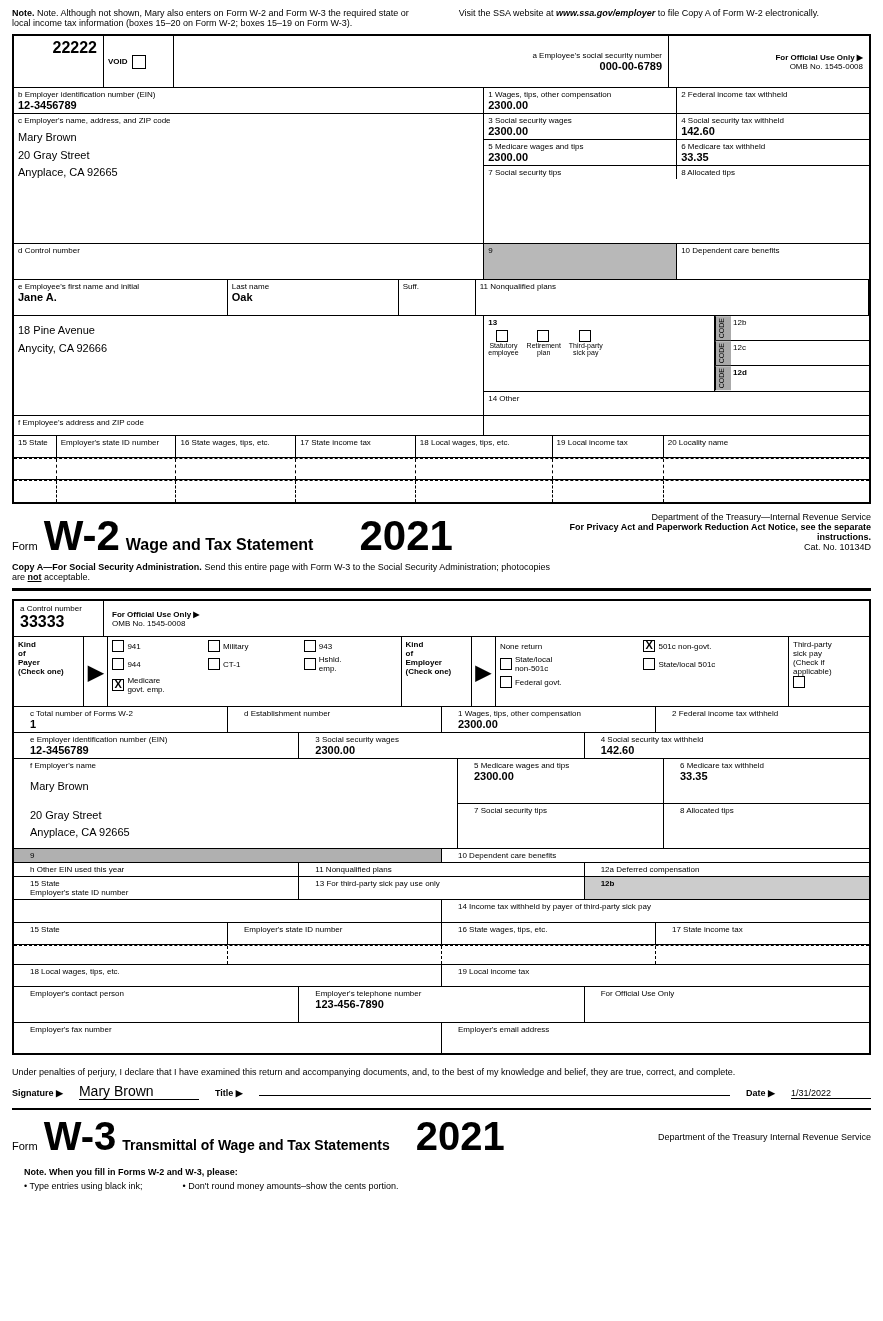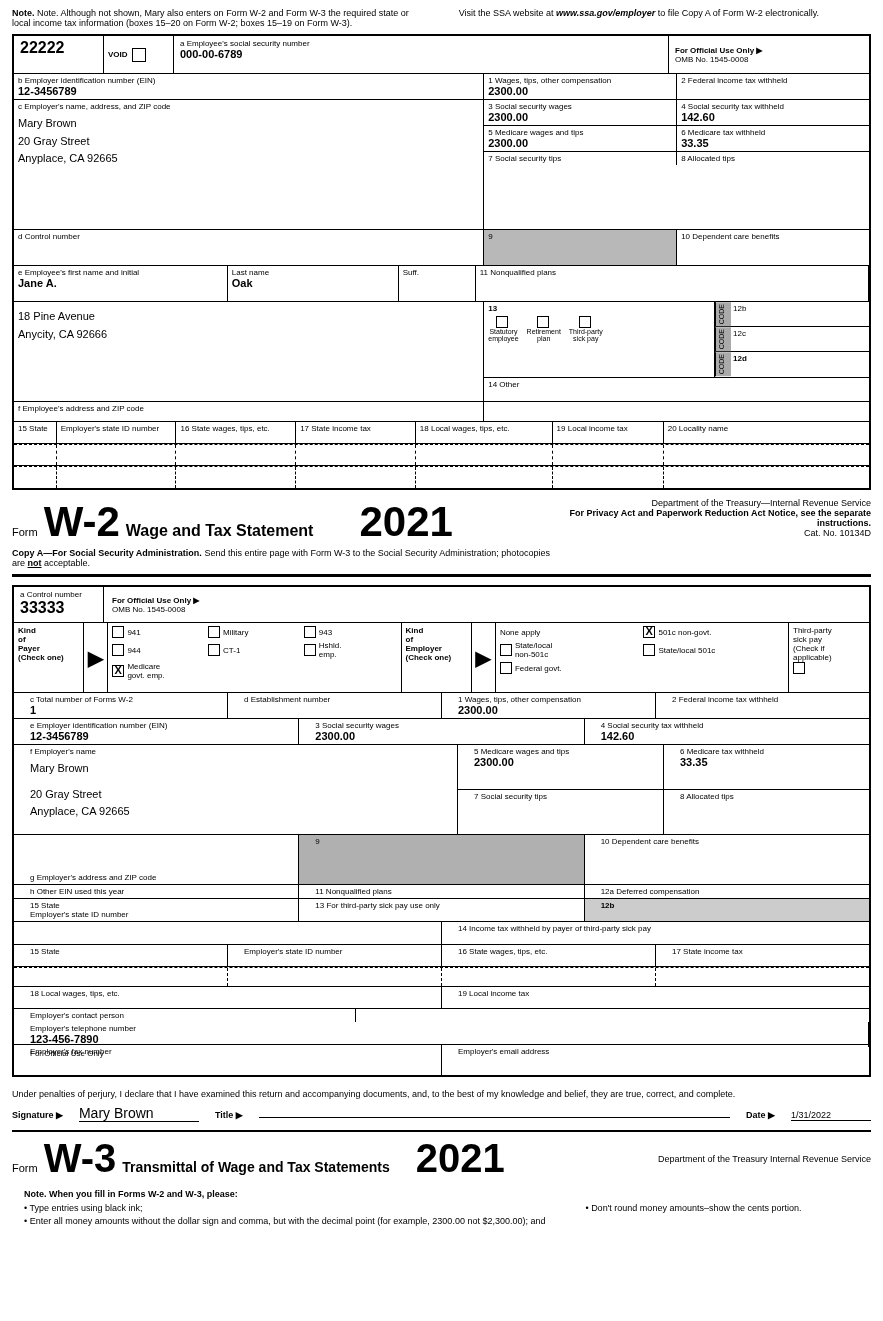--- a/index.html
+++ b/index.html
@@ -52,21 +52,22 @@
     }
     .cell-value-lg {
       font-size: 16px;
       font-weight: bold;
     }
 
     
     .w2-top-row {
       display: flex;
       border-bottom: 1px solid #000;
-      height: 38px;
+      height: 52px;
+      text-align: right;
     }
     .cell-control {
       width: 90px;
       border-right: 1px solid #000;
       padding: 3px 6px;
     }
     .cell-void {
       width: 70px;
       border-right: 1px solid #000;
       padding: 3px 4px;
@@ -76,21 +77,21 @@
     }
     .void-box {
       width: 14px;
       height: 14px;
       border: 1px solid #000;
       display: inline-block;
     }
     .cell-ssn {
       flex: 1;
       border-right: 1px solid #000;
-      padding: 3px 6px;
+      padding: 15px 6px;
     }
     .cell-official {
       width: 200px;
       padding: 3px 6px;
       display: flex;
       flex-direction: column;
       justify-content: center;
     }
 
     
@@ -536,21 +537,21 @@
 (Check one)</div>
       </div>
 
       <div class="arrow-cell">
         <span class="arrow">▶</span>
       </div>
 
       <div class="kop-cell" style="flex:2;">
         <div style="display:grid; grid-template-columns: 1fr 1fr; gap:3px;">
           <div class="cb-item">
-            <span>None apply</span>
+            <span>None return</span>
           </div>
           <div class="cb-item">
             <span class="checkbox checked"></span>
             <span>501c non-govt.</span>
           </div>
           <div class="cb-item">
             <span class="checkbox"></span>
             <span style="white-space:pre-line;">State/local
 non-501c</span>
           </div>
@@ -600,21 +601,21 @@
         <div class="cell-label">3  Social security wages</div>
         <div class="cell-value-sm">2300.00</div>
       </div>
       <div class="w3-cell" style="flex:1;">
         <div class="cell-label">4  Social security tax withheld</div>
         <div class="cell-value-sm">142.60</div>
       </div>
     </div>
 
     <div class="w3-row" style="min-height:90px;">
-      <div class="w3-cell" style="width:220px; border-right:1px solid #000; display:flex; flex-direction:column;">
+      <div class="w3-cell" style="width:220px; border-right:1px solid #000; display:flex; flex-direction:column;justify-content:space-between;">
         <div class="cell-label">f  Employer's name</div>
         <div class="addr-block">
           <div>Mary Brown</div>
         </div>
         <div class="addr-block">
           <div>20 Gray Street</div>
           <div>Anyplace, CA 92665</div>
         </div>
       </div>
       <div style="flex:1; display:flex; flex-direction:column;">
@@ -633,24 +634,20 @@
             <div class="cell-label">7  Social security tips</div>
           </div>
           <div class="w3-cell" style="flex:1;">
             <div class="cell-label">8  Allocated tips</div>
           </div>
         </div>
       </div>
     </div>
 
     <div class="w3-row">
-      <div class="w3-cell" style="width:220px; border-right:1px solid #000;">
-        <div style="height:36px;"></div>
-        <div class="cell-label">g  Employer's address and ZIP code</div>
-      </div>
       <div class="w3-cell" style="flex:1; border-right:1px solid #000; background:#b0b0b0;">
         <div class="cell-label">9</div>
       </div>
       <div class="w3-cell" style="flex:1;">
         <div class="cell-label">10  Dependent care benefits</div>
       </div>
     </div>
 
     <div class="w3-row">
       <div class="w3-cell" style="width:220px; border-right:1px solid #000;">
@@ -709,21 +706,21 @@
 
     <div class="w3-row" style="height:22px;">
       <div class="w3-cell" style="width:25%; border-right:1px solid #000; font-size:8px;">
         <span>18  Local wages, tips, etc.</span>
       </div>
       <div class="w3-cell" style="flex:1; font-size:8px;">
         <span>19  Local income tax</span>
       </div>
     </div>
 
-    <div class="w3-row" style="height:36px;flex-direction:column;">
+    <div class="w3-row" style="height:36px;">
       <div class="w3-cell" style="width:40%; border-right:1px solid #000;">
         <div class="cell-label">Employer's contact person</div>
       </div>
       <div class="w3-cell" style="flex:1; border-right:1px solid #000;">
         <div class="cell-label">Employer's telephone number</div>
         <div class="cell-value-sm">123-456-7890</div>
       </div>
       <div class="w3-cell" style="flex:1;">
         <div class="cell-label">For Official Use Only</div>
       </div>
@@ -760,21 +757,20 @@
       <span class="year-big-w3" style="margin-left:20px;">2021</span>
     </div>
     <div style="font-size:9px; text-align:right;">Department of the Treasury Internal Revenue Service</div>
   </div>
 
   <div class="bottom-notes">
     <div class="note-bold">Note. When you fill in Forms W-2 and W-3, please:</div>
     <div style="display:flex; gap:40px; margin-top:4px;">
       <div>
         <div style="margin-bottom:3px;">• <span>Type entries using black ink;</span></div>
-        <div>• <span>Enter all money amounts without the dollar sign and comma, but with the decimal point (for example, 2300.00 not $2,300.00); and</span></div>
       </div>
       <div>
         <div>• <span>Don't round money amounts–show the cents portion.</span></div>
       </div>
     </div>
   </div>
 
 </div>
 
 </body></html>

